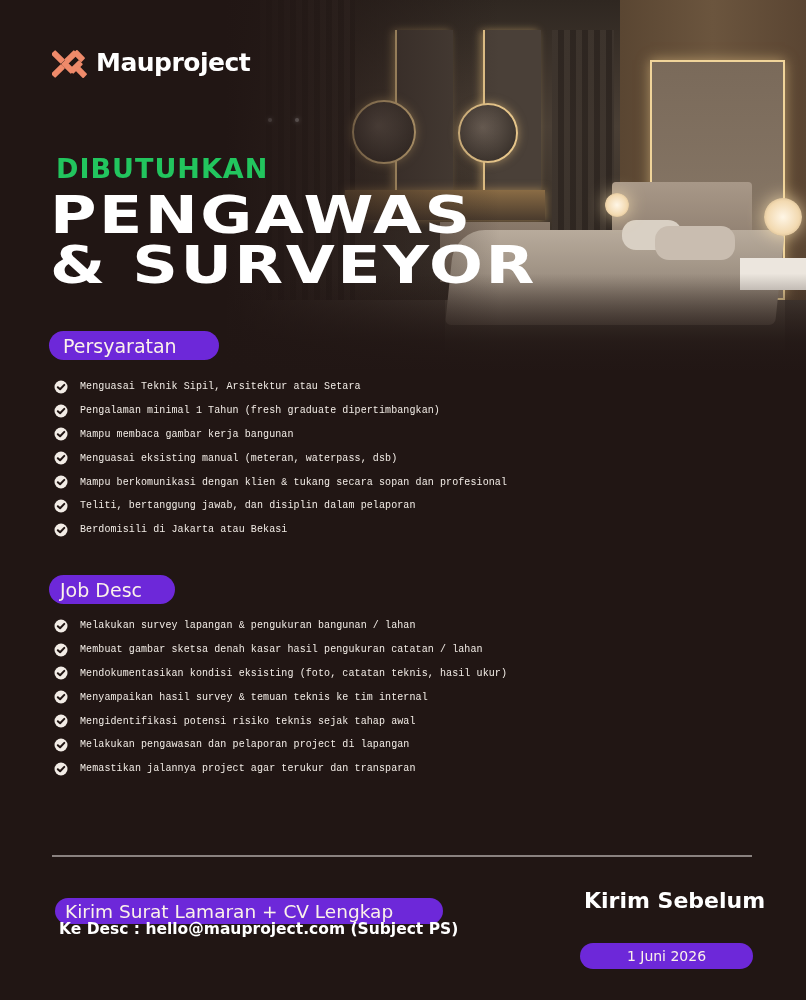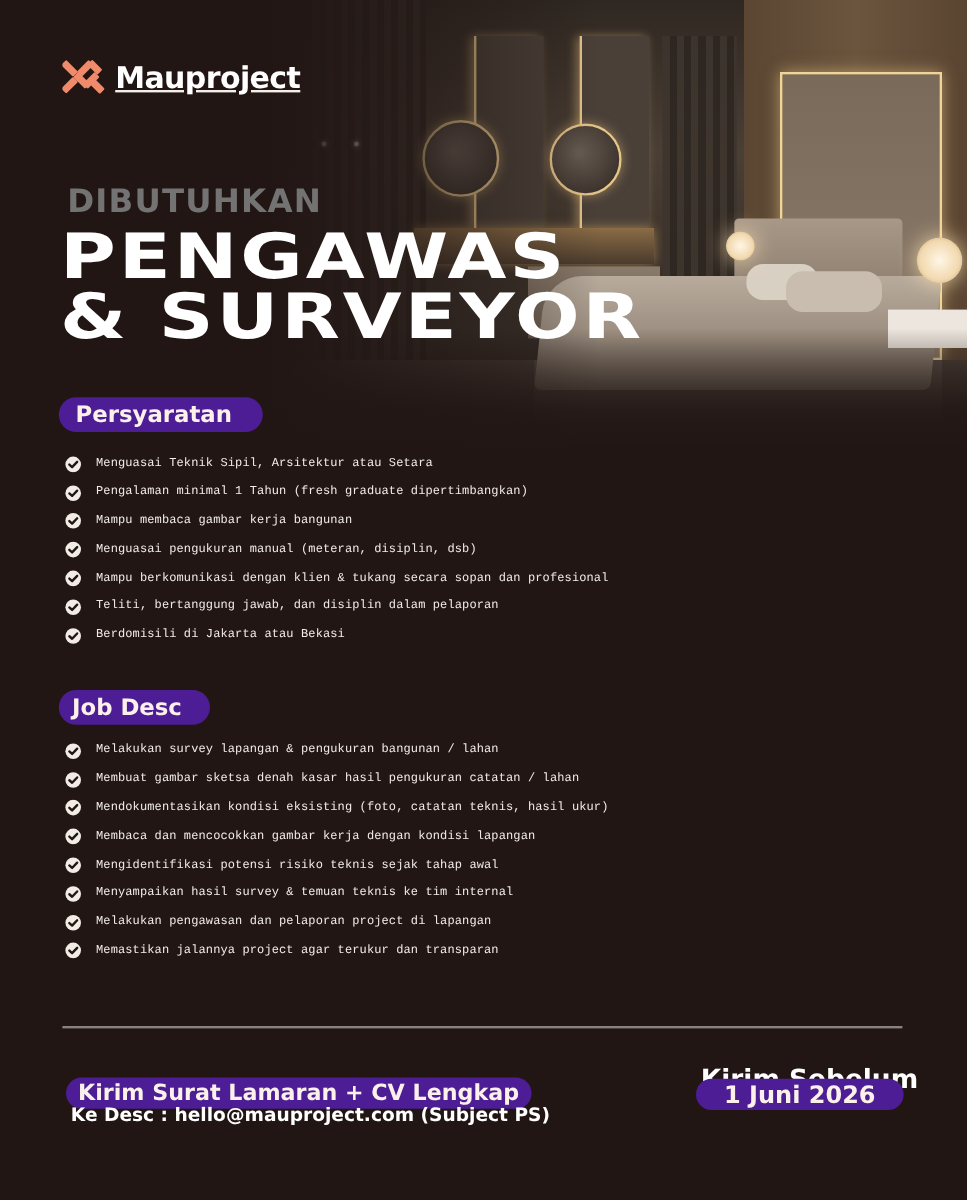--- a/index.html
+++ b/index.html
@@ -72,39 +72,39 @@
   .hero-fade-left {
     position: absolute; left: 0; top: 0; width: 806px; height: 370px;
     background: linear-gradient(90deg, #211614 0%, #211614 28%, rgba(33,22,20,.55) 45%, rgba(33,22,20,0) 62%);
   }
   .hero-fade-bottom {
     position: absolute; left: 0; top: 0; width: 806px; height: 380px;
     background: linear-gradient(180deg, rgba(33,22,20,0) 0%, rgba(33,22,20,0) 72%, rgba(33,22,20,.85) 90%, #211614 100%);
   }
 
   
-  .logo { position: absolute; left: 52px; top: 48px; display: flex; align-items: center; gap: 8px; text-decoration: underline; }
+  .logo { position: absolute; left: 52px; top: 48px; display: flex; align-items: flex-start; gap: 8px; }
   .logo svg { width: 36px; height: 32px; }
   .logo-text { font-family: "DejaVu Sans", sans-serif; font-size: 25px; font-weight: bold; letter-spacing: -0.5px; color: #ffffff; }
 
   
   .eyebrow {
     position: absolute; left: 56px; top: 153px;
-    font-family: "DejaVu Sans", sans-serif; font-weight: bold; font-size: 27px; letter-spacing: 1px; color: #737373;
+    font-family: "DejaVu Sans", sans-serif; font-weight: bold; font-size: 27px; letter-spacing: 1px; color: #22c55e;
   }
   .headline {
     position: absolute; left: 50px; top: 190px;
     font-family: "DejaVu Sans", sans-serif; font-weight: bold; font-size: 52px; line-height: 50px;
     letter-spacing: 2px; color: #ffffff; transform: scaleX(1.22); transform-origin: left top;
   }
 
   
   .pill {
-    position: absolute; background: #4c1d95; color: #fbf1ea; border-radius: 16px;
-    font-family: "DejaVu Sans", sans-serif; font-weight: bold;
+    position: absolute; background: #6d28d9; color: #fbf1ea; border-radius: 16px;
+    font-family: "DejaVu Sans", sans-serif; font-weight: normal;
     display: flex; align-items: center;
   }
   .pill-persyaratan { left: 49px; top: 331px; width: 170px; height: 29px; font-size: 19px; padding-left: 14px; }
   .pill-jobdesc { left: 49px; top: 575px; width: 126px; height: 29px; font-size: 19px; padding-left: 11px; }
 
   
   .list { position: absolute; left: 54px; list-style: none; }
   .list-req { top: 375px; }
   .list-job { top: 614px; }
   .list li { display: flex; align-items: center; height: 23.8px; }
@@ -115,21 +115,21 @@
   .divider { position: absolute; left: 52px; top: 855px; width: 700px; height: 2px; background: #8a8280; }
   .pill-cta { left: 55px; top: 887px; width: 388px; height: 26px; font-size: 18.5px; padding-left: 10px; border-radius: 14px; margin-top: 11px; }
   .email-line {
     position: absolute; left: 59px; top: 920px;
     font-family: "DejaVu Sans", sans-serif; font-weight: bold; font-size: 15.5px; color: #ffffff; white-space: nowrap;
   }
   .deadline-label {
     position: absolute; left: 584px; top: 888px;
     font-family: "DejaVu Sans", sans-serif; font-weight: bold; font-size: 22px; color: #ffffff; white-space: nowrap;
   }
-  .pill-date { left: 580px; top: 899px; width: 173px; height: 26px; font-size: 20px; justify-content: center; border-radius: 14px; }
+  .pill-date { left: 580px; top: 943px; width: 173px; height: 26px; font-size: 14px; justify-content: center; border-radius: 14px; }
 </style>
 </head>
 <body>
 
 <div class="hero-bg">
   <div class="wall"></div>
   <div class="curtain-l"></div>
   <div class="panel" style="left:395px;top:30px;width:58px;height:160px;"></div>
   <div class="panel" style="left:483px;top:30px;width:58px;height:160px;"></div>
   <div class="mirror" style="left:352px;top:100px;width:64px;height:64px;"></div>
@@ -196,21 +196,21 @@
         <circle cx="7" cy="7" r="6.5" fill="#f2ece6"></circle>
         <path d="M3.8 7.2 L6.1 9.3 L10.3 4.9" stroke="#211614" stroke-width="2" fill="none" stroke-linecap="round" stroke-linejoin="round"></path>
       </svg>
     <span class="txt">Mampu membaca gambar kerja bangunan</span>
   </li>
   <li>
     <svg class="chk" viewBox="0 0 14 14">
         <circle cx="7" cy="7" r="6.5" fill="#f2ece6"></circle>
         <path d="M3.8 7.2 L6.1 9.3 L10.3 4.9" stroke="#211614" stroke-width="2" fill="none" stroke-linecap="round" stroke-linejoin="round"></path>
       </svg>
-    <span class="txt">Menguasai pengukuran manual (meteran, disiplin, dsb)</span>
+    <span class="txt">Menguasai eksisting manual (meteran, waterpass, dsb)</span>
   </li>
   <li>
     <svg class="chk" viewBox="0 0 14 14">
         <circle cx="7" cy="7" r="6.5" fill="#f2ece6"></circle>
         <path d="M3.8 7.2 L6.1 9.3 L10.3 4.9" stroke="#211614" stroke-width="2" fill="none" stroke-linecap="round" stroke-linejoin="round"></path>
       </svg>
     <span class="txt">Mampu berkomunikasi dengan klien &amp; tukang secara sopan dan profesional</span>
   </li>
   <li>
     <svg class="chk" viewBox="0 0 14 14">
@@ -249,35 +249,28 @@
         <circle cx="7" cy="7" r="6.5" fill="#f2ece6"></circle>
         <path d="M3.8 7.2 L6.1 9.3 L10.3 4.9" stroke="#211614" stroke-width="2" fill="none" stroke-linecap="round" stroke-linejoin="round"></path>
       </svg>
     <span class="txt">Mendokumentasikan kondisi eksisting (foto, catatan teknis, hasil ukur)</span>
   </li>
   <li>
     <svg class="chk" viewBox="0 0 14 14">
         <circle cx="7" cy="7" r="6.5" fill="#f2ece6"></circle>
         <path d="M3.8 7.2 L6.1 9.3 L10.3 4.9" stroke="#211614" stroke-width="2" fill="none" stroke-linecap="round" stroke-linejoin="round"></path>
       </svg>
-    <span class="txt">Membaca dan mencocokkan gambar kerja dengan kondisi lapangan</span>
+    <span class="txt">Menyampaikan hasil survey &amp; temuan teknis ke tim internal</span>
   </li>
   <li>
     <svg class="chk" viewBox="0 0 14 14">
         <circle cx="7" cy="7" r="6.5" fill="#f2ece6"></circle>
         <path d="M3.8 7.2 L6.1 9.3 L10.3 4.9" stroke="#211614" stroke-width="2" fill="none" stroke-linecap="round" stroke-linejoin="round"></path>
       </svg>
     <span class="txt">Mengidentifikasi potensi risiko teknis sejak tahap awal</span>
-  </li>
-  <li>
-    <svg class="chk" viewBox="0 0 14 14">
-        <circle cx="7" cy="7" r="6.5" fill="#f2ece6"></circle>
-        <path d="M3.8 7.2 L6.1 9.3 L10.3 4.9" stroke="#211614" stroke-width="2" fill="none" stroke-linecap="round" stroke-linejoin="round"></path>
-      </svg>
-    <span class="txt">Menyampaikan hasil survey &amp; temuan teknis ke tim internal</span>
   </li>
   <li>
     <svg class="chk" viewBox="0 0 14 14">
         <circle cx="7" cy="7" r="6.5" fill="#f2ece6"></circle>
         <path d="M3.8 7.2 L6.1 9.3 L10.3 4.9" stroke="#211614" stroke-width="2" fill="none" stroke-linecap="round" stroke-linejoin="round"></path>
       </svg>
     <span class="txt">Melakukan pengawasan dan pelaporan project di lapangan</span>
   </li>
   <li>
     <svg class="chk" viewBox="0 0 14 14">

